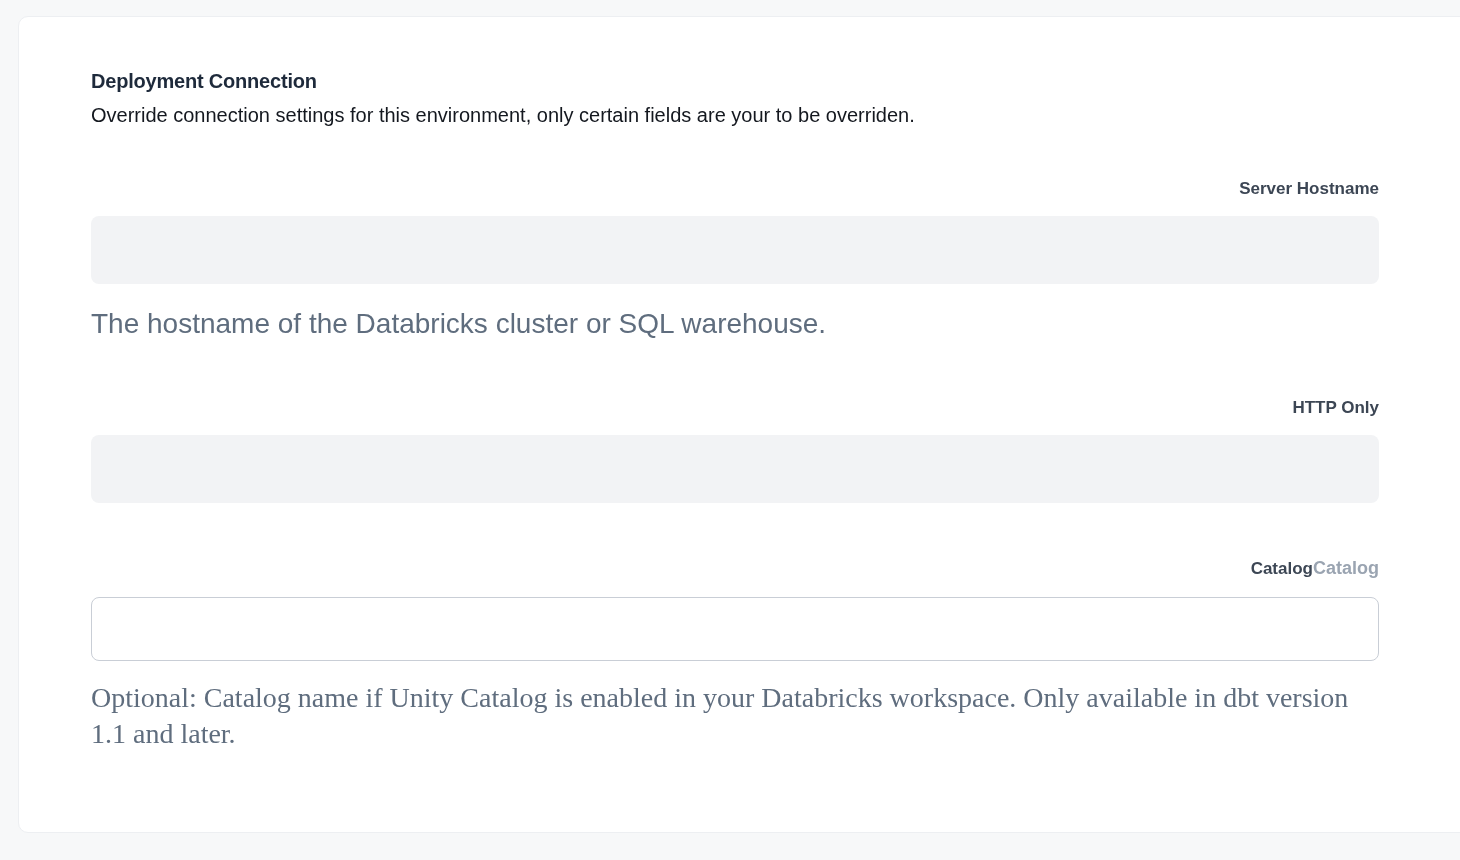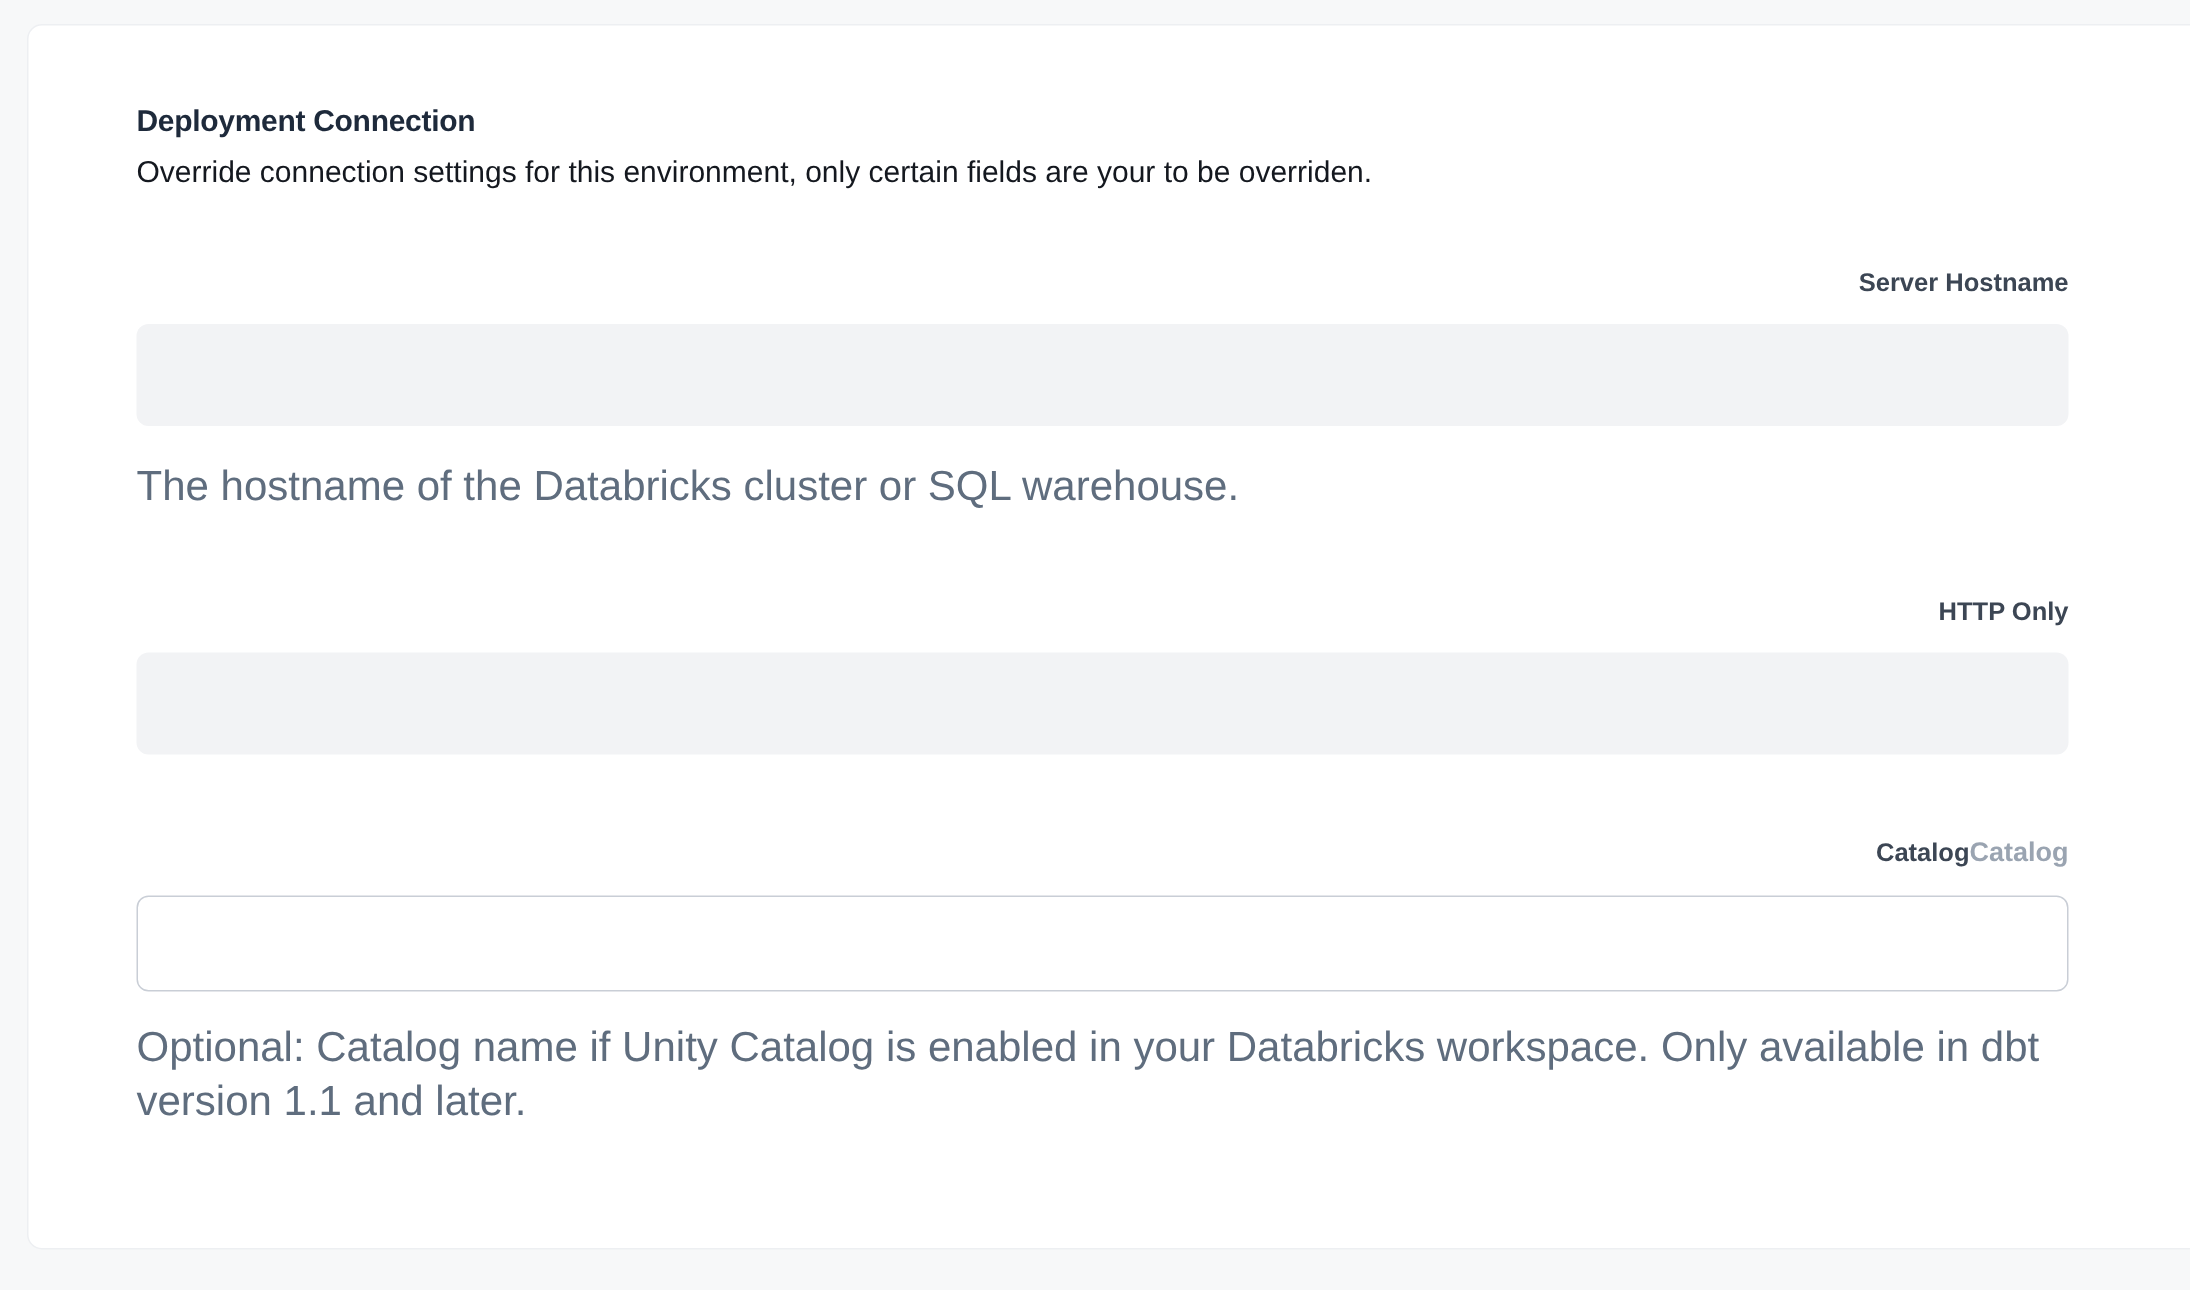--- a/index.html
+++ b/index.html
@@ -75,21 +75,21 @@
     height: 64px;
     background: #ffffff;
     border: 1px solid #c9ced6;
   }
   .field-help {
     margin: 22px 0 0 0;
     font-size: 28px;
     color: #5f6d7e;
     line-height: 1.3;
   }
-  .field-group.catalog .field-help { margin-top: 19px; }
+  .field-group.catalog .field-help { margin-top: 19px; font-family: Liberation Serif, serif; }
 </style>
 </head>
 <body>
 
 <div class="card">
   <div class="content">
 
     <h1 class="page-title">Deployment Connection</h1>
 
     <p class="page-subtitle">Override connection settings for this environment, only certain fields are your to be overriden.</p>

